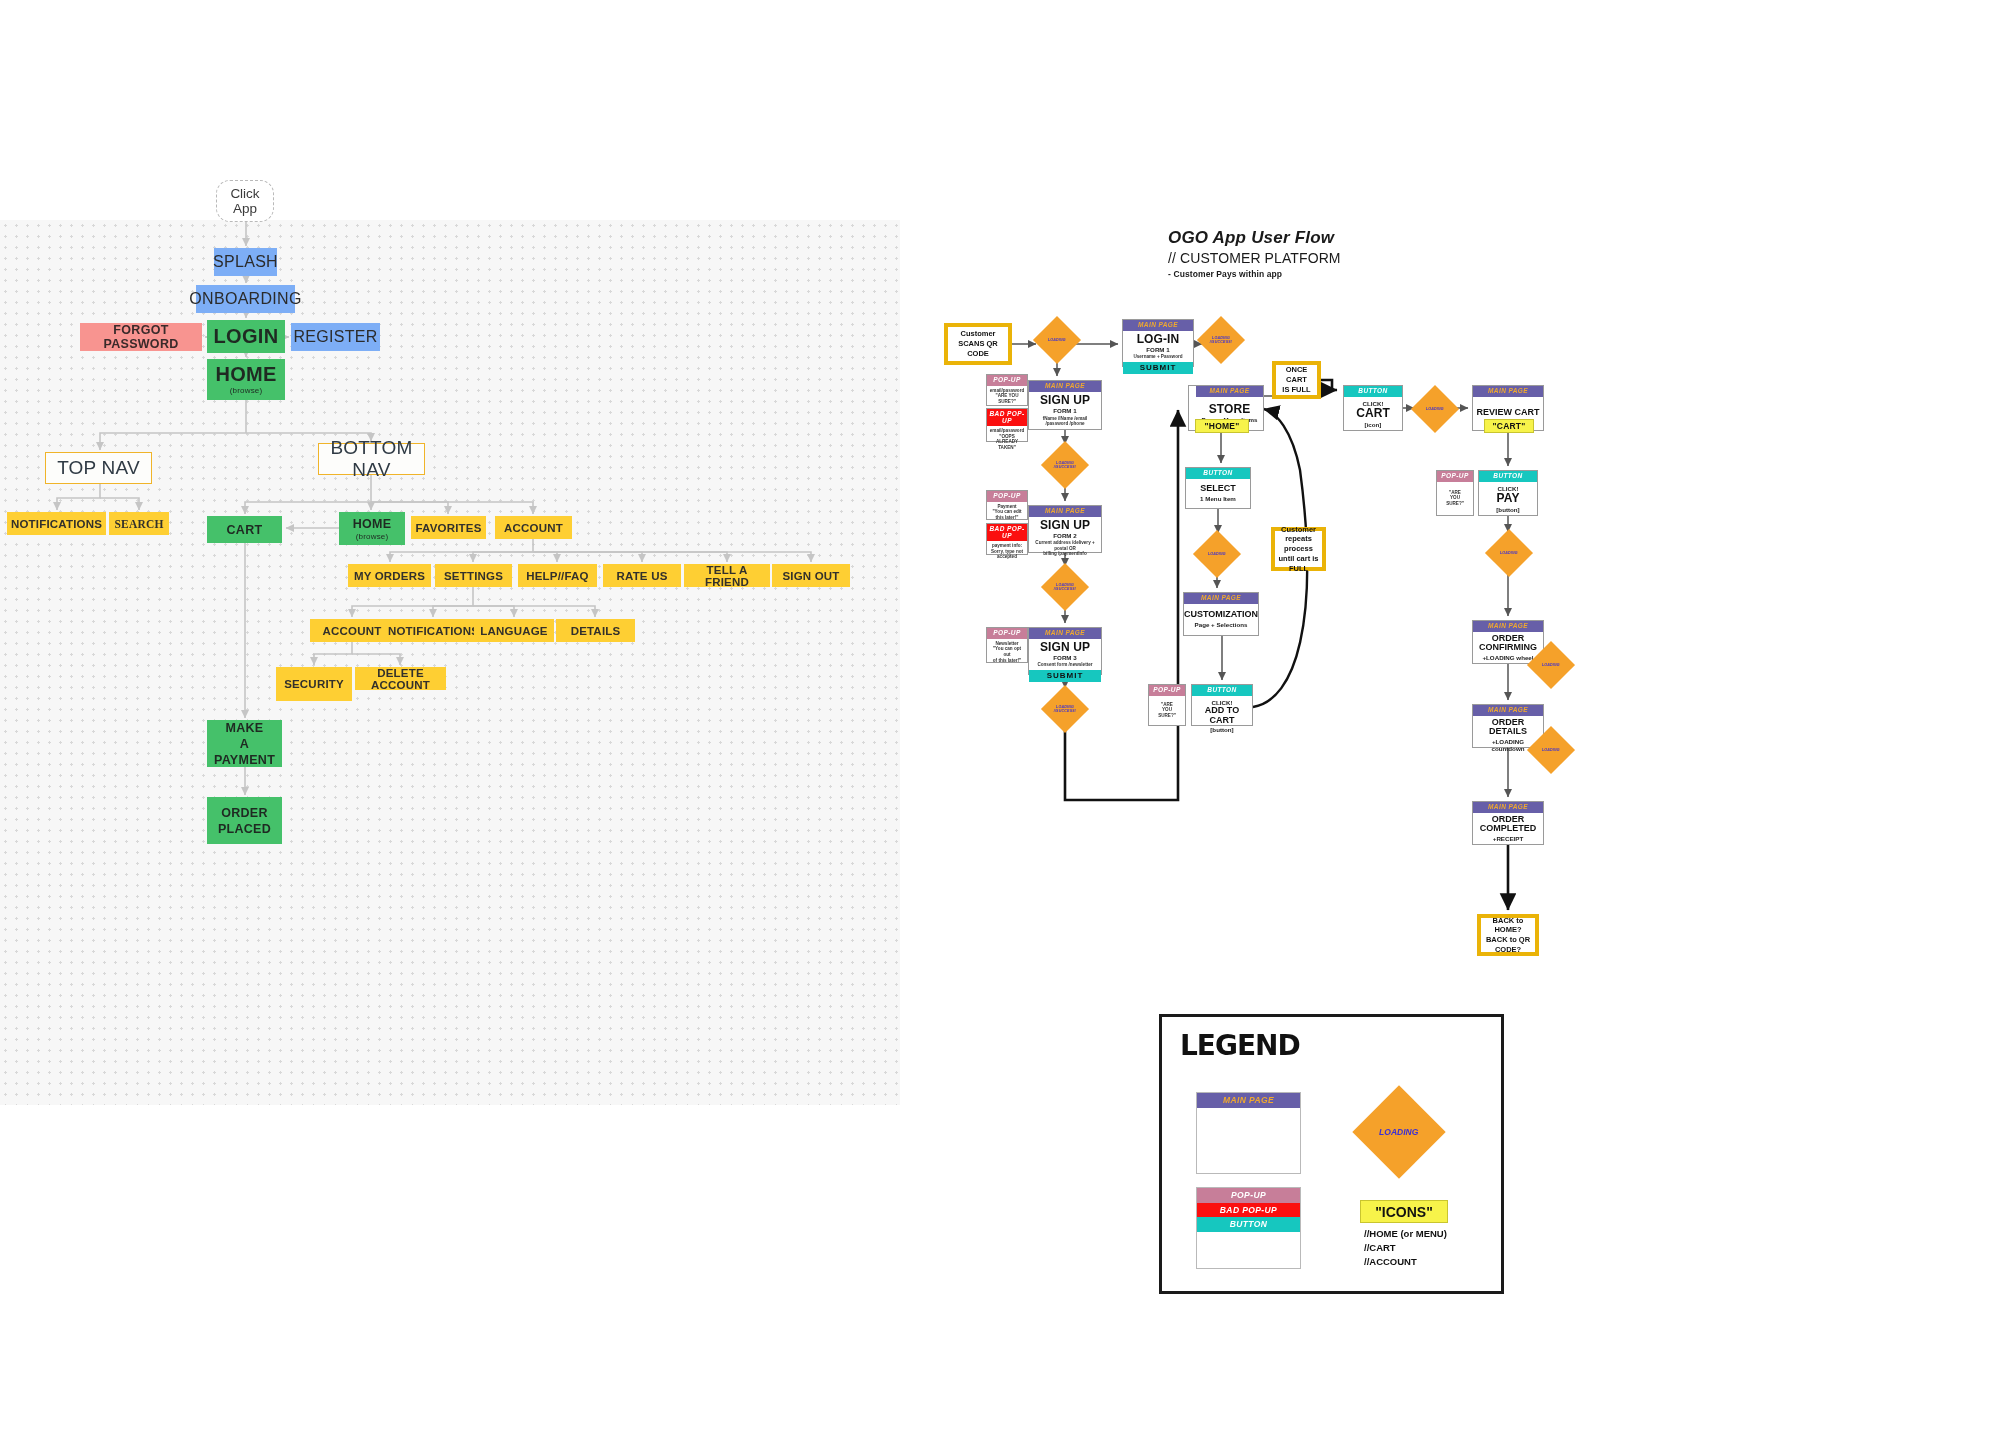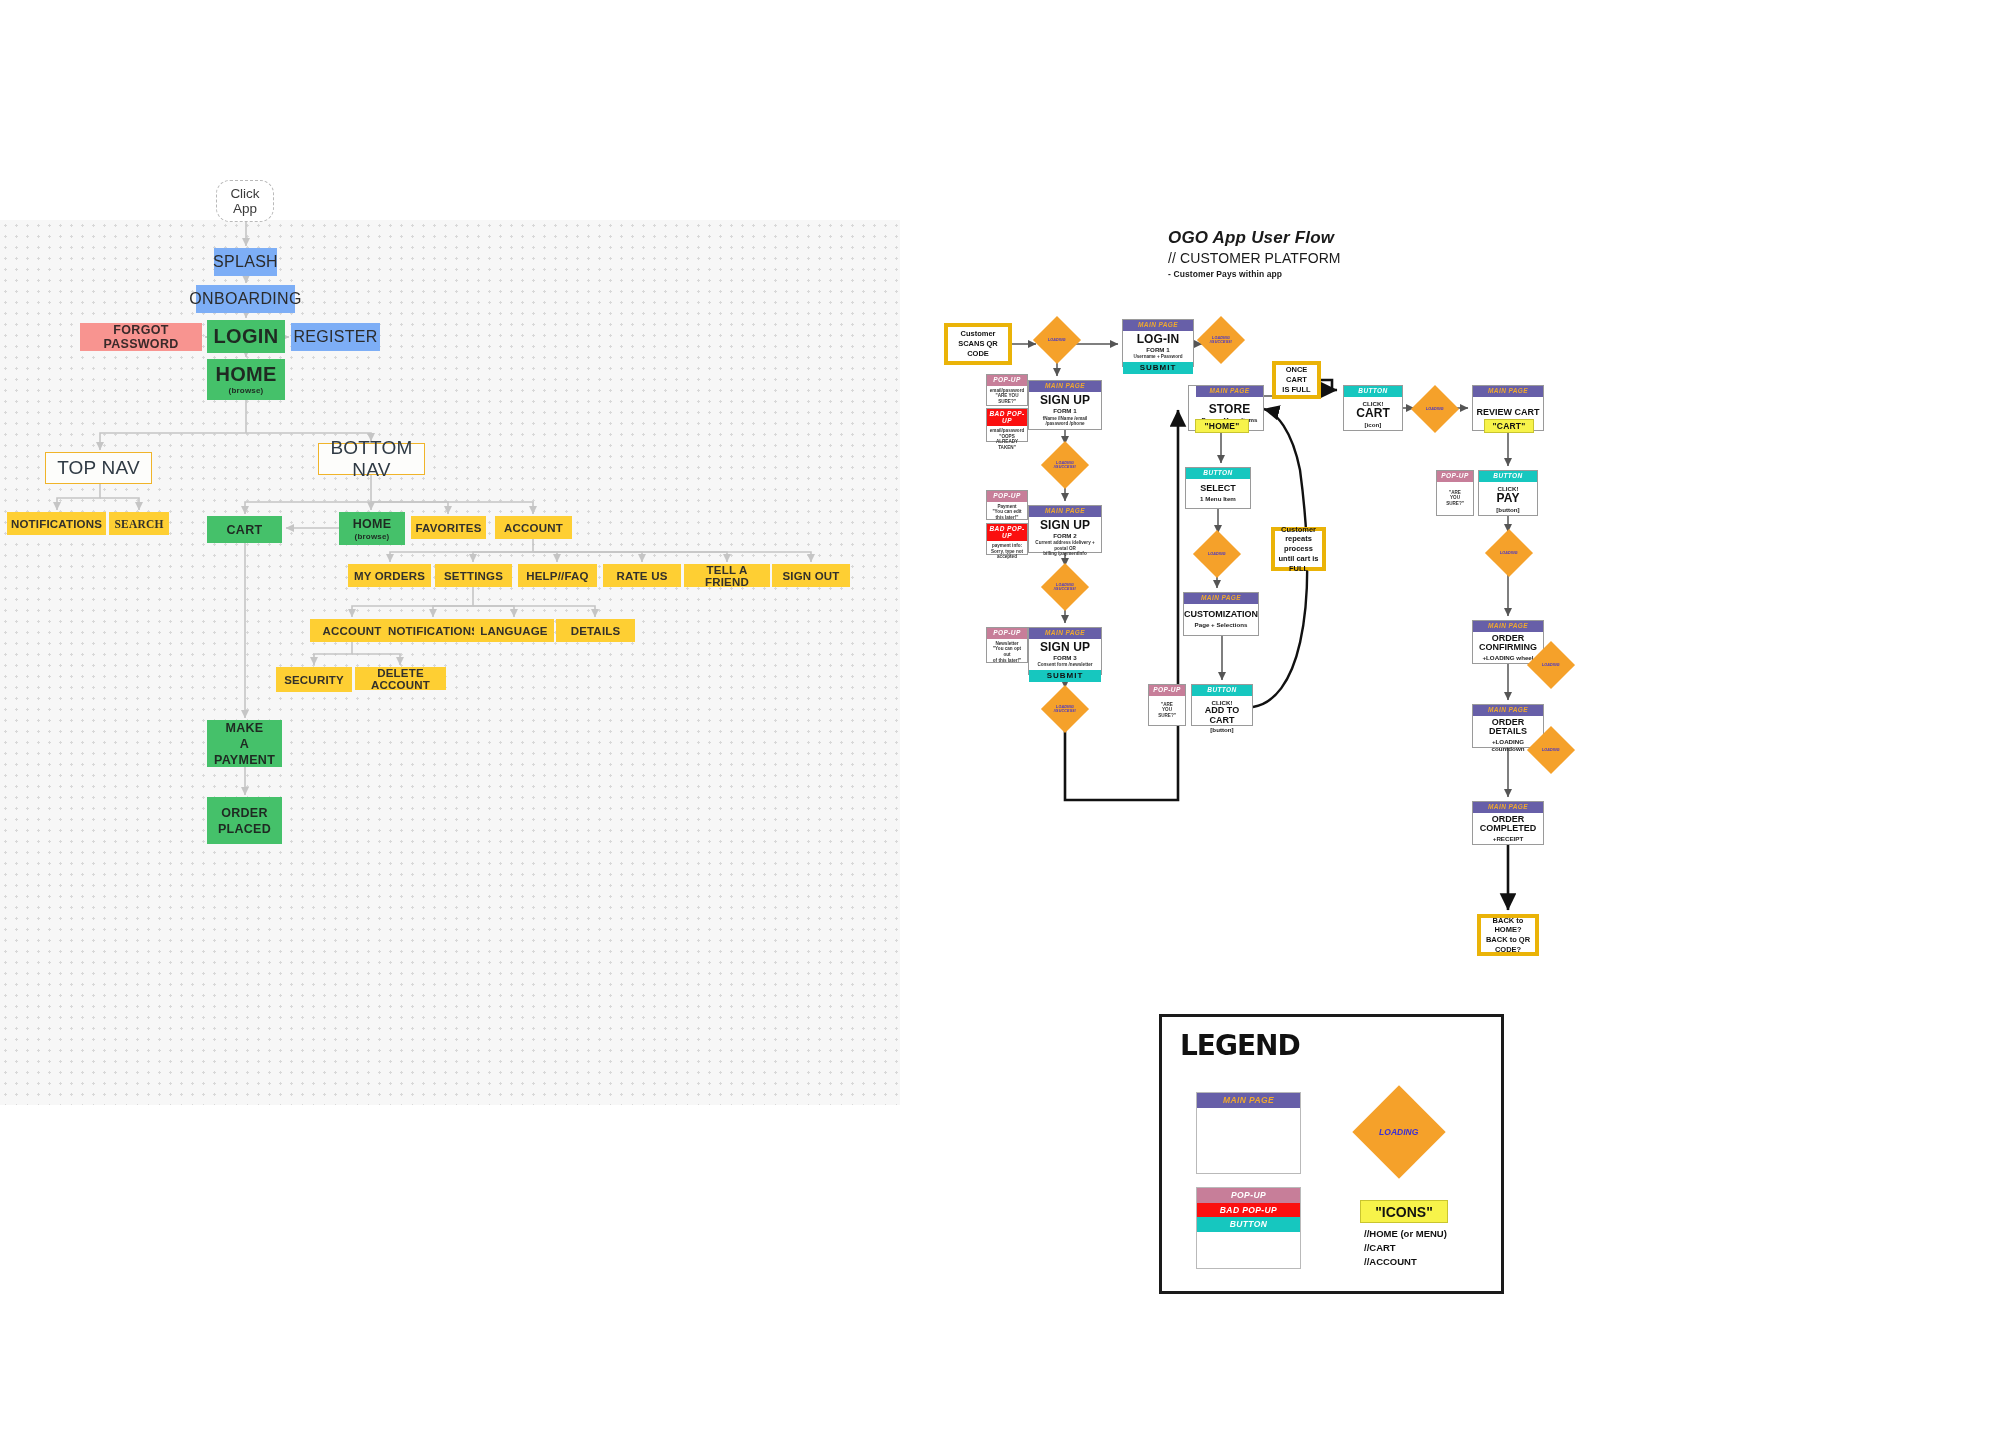--- a/index.html
+++ b/index.html
@@ -23,21 +23,21 @@
   .node{position:absolute;box-sizing:border-box;display:flex;flex-direction:column;
         align-items:center;justify-content:center;text-align:center;
         font-family:"Liberation Sans", sans-serif;color:#2b2b2b;}
   .nd-blue{background:#7daef6;color:#2b2b2b;font-size:16px;font-weight:500;letter-spacing:.3px;}
   .nd-green{background:#45c16a;color:#1f2a22;}
   .nd-red{background:#f89490;color:#3a2a2a;font-size:12.5px;font-weight:600;letter-spacing:.3px;}
   .nd-yellow{background:#fecf33;color:#32302b;font-size:11.5px;font-weight:600;letter-spacing:.2px;}
   .nd-outline{background:#fdfdfb;border:1.5px solid #f0b429;color:#2f3a44;
               font-size:19px;font-weight:400;letter-spacing:.2px;}
   .big-green-title{font-size:20px;font-weight:700;line-height:1.05;letter-spacing:.3px;}
-  .sub-small{font-size:8px;font-weight:700;letter-spacing:.2px;margin-top:1px;}
+  .sub-small{font-size:8px;font-weight:400;letter-spacing:.2px;margin-top:1px;}
   .nd-click{background:#ffffff;border:1.4px dashed #b9b9b9;border-radius:14px;
             color:#3a3a3a;font-size:13.5px;font-weight:500;}
   .stack-line{font-size:12.5px;font-weight:700;line-height:1.28;letter-spacing:.3px;}
 
   
   svg.conn{position:absolute;left:0;top:0;width:100%;height:100%;pointer-events:none;}
 
   
   #flow-title{position:absolute;left:1168px;top:228px;}
   #flow-title .t1{font-size:17px;font-weight:700;font-style:italic;color:#1a1a1a;letter-spacing:.2px;}
@@ -204,21 +204,21 @@
       </div>
       <div class="node nd-yellow" style="left: 388px; top: 399px; width: 91px; height: 23px;">
         <div>NOTIFICATIONS</div>
       </div>
       <div class="node nd-yellow" style="left: 474px; top: 399px; width: 80px; height: 23px;">
         <div>LANGUAGE</div>
       </div>
       <div class="node nd-yellow" style="left: 556px; top: 399px; width: 79px; height: 23px;">
         <div>DETAILS</div>
       </div>
-      <div class="node nd-yellow" style="left: 276px; top: 447px; width: 76px; height: 25px;">
+      <div class="node nd-yellow" style="left: 276px; top: 447px; width: 76px; height: 34px;">
         <div>SECURITY</div>
       </div>
       <div class="node nd-yellow" style="left: 355px; top: 447px; width: 91px; height: 23px;">
         <div>DELETE ACCOUNT</div>
       </div>
       <div class="node nd-green" style="left: 207px; top: 500px; width: 75px; height: 47px;">
         <div class="stack-line" style="white-space: pre-line;">MAKE
 A
 PAYMENT</div>
       </div>

